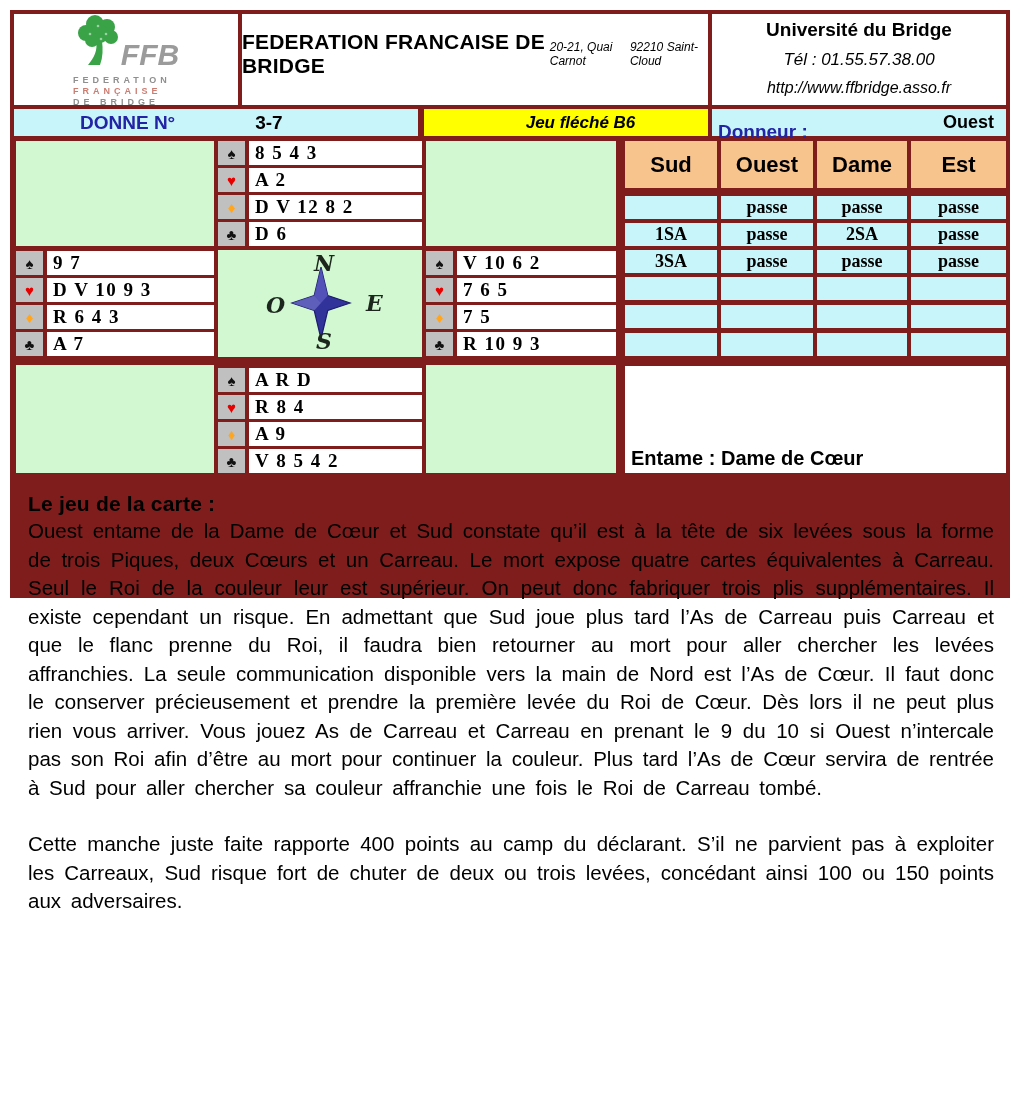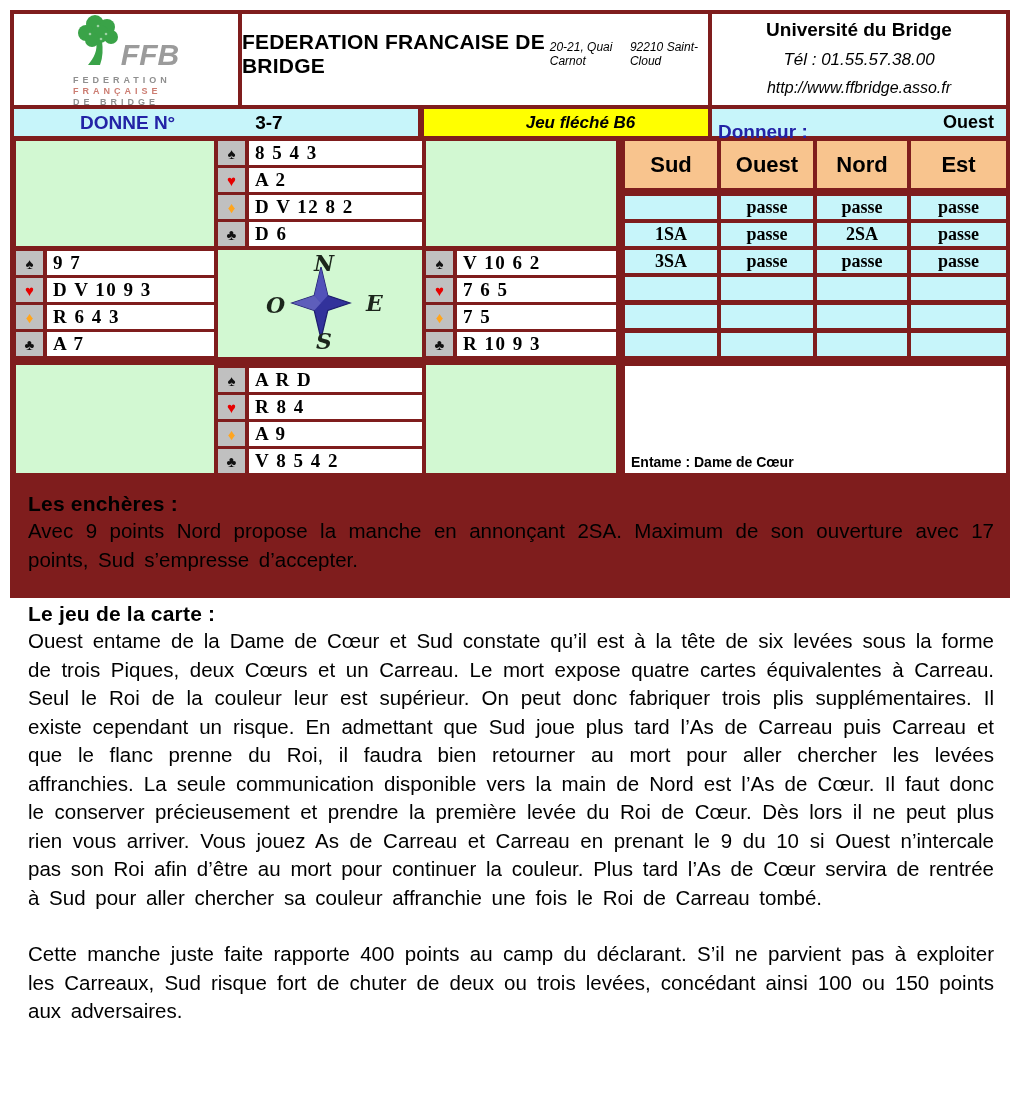--- a/index.html
+++ b/index.html
@@ -62,21 +62,21 @@
 
   
   .bid-head{height:47px;top:131px;display:flex;align-items:center;justify-content:center;font-weight:bold;font-size:22px;}
   .bid-cell{height:23px;display:flex;align-items:center;justify-content:center;font-family:"Liberation Serif", serif;font-weight:bold;font-size:18px;}
   .bc1{left:615px;width:92px;}
   .bc2{left:711px;width:92px;}
   .bc3{left:807px;width:90px;}
   .bc4{left:901px;width:95px;}
 
   .entame-cell{left:615px;top:356px;width:381px;height:107px;}
-  .entame-text{position:absolute;left:6px;bottom:3px;font-weight:bold;font-size:14px;}
+  .entame-text{position:absolute;left:6px;bottom:3px;font-weight:bold;font-size:20px;}
 
   
   .sections{position:absolute;left:28px;top:492px;width:966px;}
   .section{margin-bottom:28px;}
   .sec-title{font-size:21px;font-weight:bold;margin:0 0 1px 0;letter-spacing:0.2px;}
   .sec-body{font-size:20.5px;line-height:28.5px;text-align:justify;word-spacing:4px;margin:0;}
 </style>
 </head>
 <body>
 
@@ -183,21 +183,21 @@
       </svg>
     </span>
     <span class="compass-letter cl-n">N</span>
     <span class="compass-letter cl-o">O</span>
     <span class="compass-letter cl-e">E</span>
     <span class="compass-letter cl-s">S</span>
   </div>
 
   <div class="cell orange bid-head bc1">Sud</div>
   <div class="cell orange bid-head bc2">Ouest</div>
-  <div class="cell orange bid-head bc3">Nord</div>
+  <div class="cell orange bid-head bc3">Dame</div>
   <div class="cell orange bid-head bc4">Est</div>
 
   <div class="cell cyan bid-cell bc1" style="top:186px;"></div>
   <div class="cell cyan bid-cell bc2" style="top:186px;">passe</div>
   <div class="cell cyan bid-cell bc3" style="top:186px;">passe</div>
   <div class="cell cyan bid-cell bc4" style="top:186px;">passe</div>
 
   <div class="cell cyan bid-cell bc1" style="top:213px;">1SA</div>
   <div class="cell cyan bid-cell bc2" style="top:213px;">passe</div>
   <div class="cell cyan bid-cell bc3" style="top:213px;">2SA</div>
@@ -224,23 +224,19 @@
   <div class="cell cyan bid-cell bc4" style="top:323px;"></div>
 
   <div class="cell white entame-cell">
     <span class="entame-text">Entame : Dame de Cœur</span>
   </div>
 
 </div>
 
 <div class="sections">
   <div class="section">
-    <p class="sec-title">Les enchères :</p>
-    <p class="sec-body">Avec 9 points Nord propose la manche en annonçant 2SA. Maximum de son ouverture avec 17 points, Sud s’empresse d’accepter.</p>
-  </div>
-  <div class="section">
     <p class="sec-title">Le jeu de la carte :</p>
     <p class="sec-body">Ouest entame de la Dame de Cœur et Sud constate qu’il est à la tête de six levées sous la forme de trois Piques, deux Cœurs et un Carreau. Le mort expose quatre cartes équivalentes à Carreau. Seul le Roi de la couleur leur est supérieur. On peut donc fabriquer trois plis supplémentaires. Il existe cependant un risque. En admettant que Sud joue plus tard l’As de Carreau puis Carreau et que le flanc prenne du Roi, il faudra bien retourner au mort pour aller chercher les levées affranchies. La seule communication disponible vers la main de Nord est l’As de Cœur. Il faut donc le conserver précieusement et prendre la première levée du Roi de Cœur. Dès lors il ne peut plus rien vous arriver. Vous jouez As de Carreau et Carreau en prenant le 9 du 10 si Ouest n’intercale pas son Roi afin d’être au mort pour continuer la couleur. Plus tard l’As de Cœur servira de rentrée à Sud pour aller chercher sa couleur affranchie une fois le Roi de Carreau tombé.</p>
   </div>
   <div class="section">
     <p class="sec-body">Cette manche juste faite rapporte 400 points au camp du déclarant. S’il ne parvient pas à exploiter les Carreaux, Sud risque fort de chuter de deux ou trois levées, concédant ainsi 100 ou 150 points aux adversaires.</p>
   </div>
 </div>
 
 </body></html>

